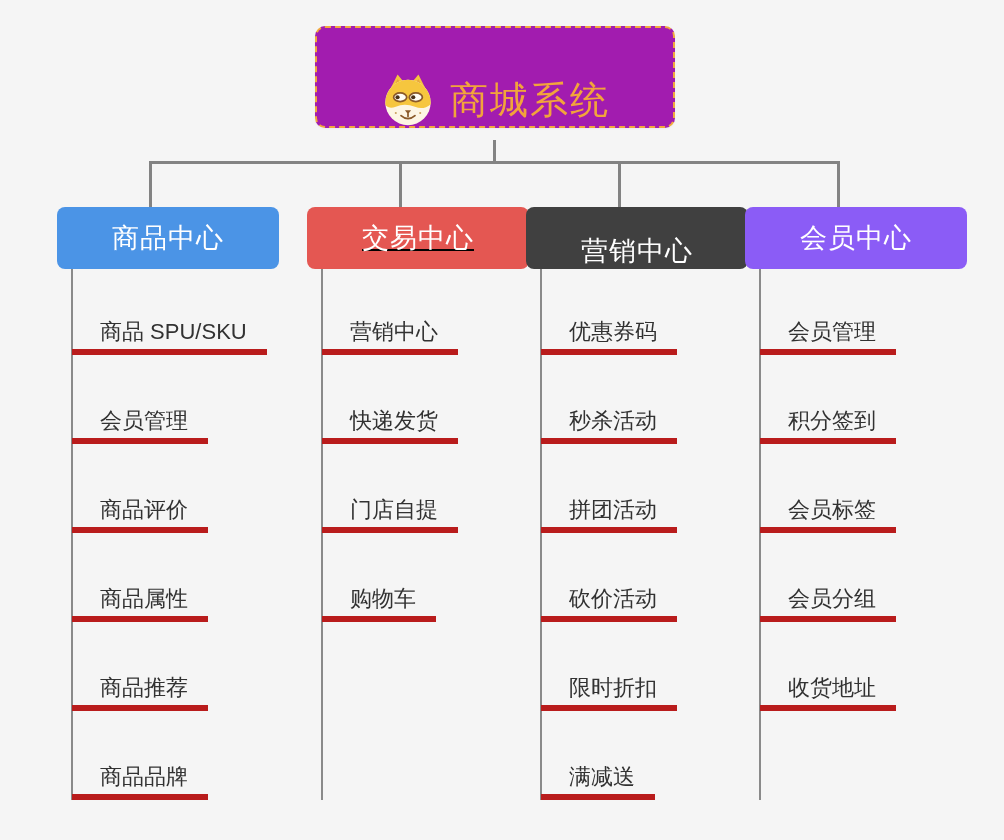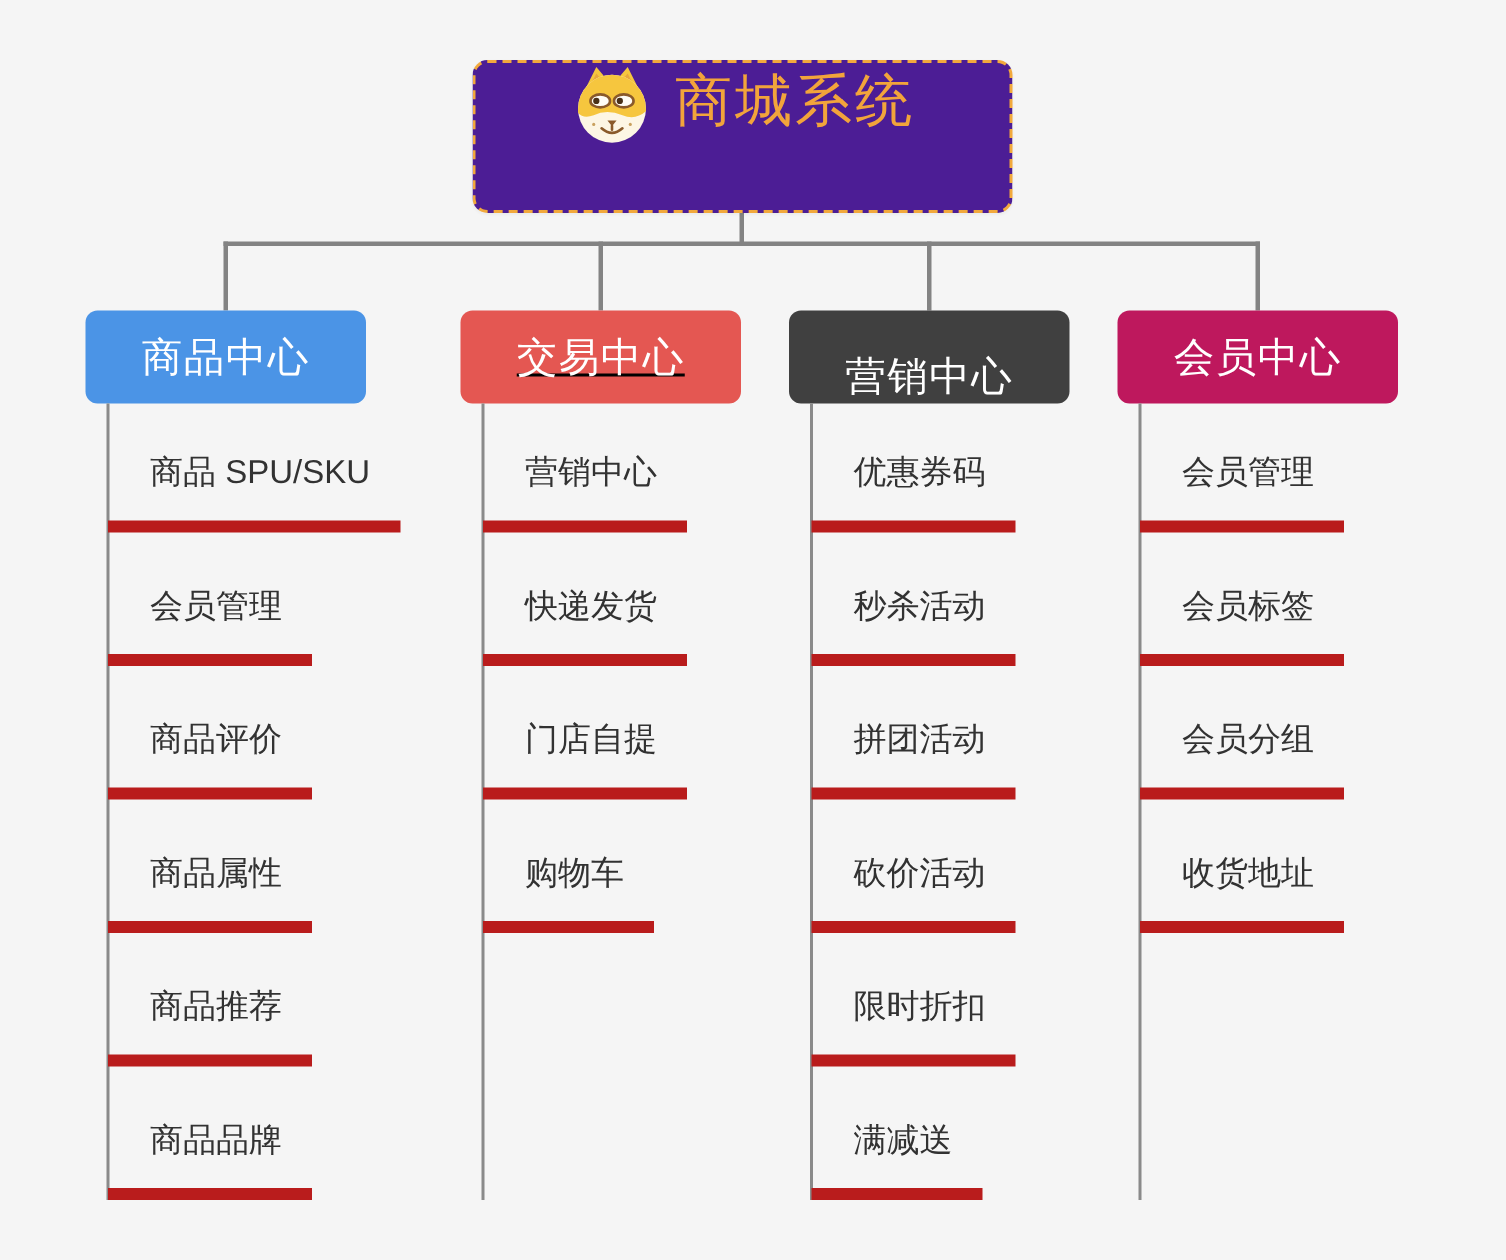--- a/index.html
+++ b/index.html
@@ -6,27 +6,27 @@
   body{font-family:"Liberation Sans","DejaVu Sans",sans-serif;}
   .canvas{
     position:relative;
     width:1004px;height:840px;
     background:#f5f5f5;
     overflow:hidden;
   }
 
   
   .root-node{
-    position:absolute;left:315px;top:40px;
+    position:absolute;left:315px;top:26px;
     width:360px;height:102px;
-    background:#4c1d95;
+    background:#a21caf;
     border:2px dashed #f2a93c;
     border-radius:10px;
     box-sizing:border-box;
-    display:flex;align-items:flex-start;justify-content:center;
+    display:flex;align-items:flex-end;justify-content:center;
     gap:14px;
     box-shadow:0 1px 2px rgba(0,0,0,0.04);
   }
   .root-title{
     font-size:38px;
     letter-spacing:2px;
     color:#f2a43b;
     white-space:nowrap;
   }
   .dog-icon{width:56px;height:54px;flex:0 0 auto;}
@@ -42,21 +42,21 @@
   .conn-drop-3{left:837px;}
 
   
   .column{position:absolute;top:207px;width:245px;}
   .col-0{left:57px;}
   .col-1{left:307px;}
   .col-2{left:526px;}
   .col-3{left:745px;}
 
   .branch-box{
-    width:187px;height:62px;
+    width:222px;height:62px;
     border-radius:8px;
     display:flex;align-items:center;justify-content:center;
     box-sizing:border-box;
     cursor:pointer;
   }
   .branch-label{
     color:#ffffff;
     font-size:27px;
     letter-spacing:1px;
     white-space:nowrap;
@@ -71,22 +71,22 @@
 
   .items{position:absolute;left:0;top:62px;width:100%;}
   .item-row{
     height:89px;
     display:flex;align-items:flex-end;
     padding-left:15px;
   }
   .item-row:first-child{height:86px;}
   .subtopic{
     display:inline-block;
-    border-bottom:8px solid #b91c1c;
-    padding:0 20px 18px 28px;
+    border-bottom:6px solid #b91c1c;
+    padding:0 20px 3px 28px;
     font-size:22px;
     line-height:28px;
     color:#323232;
     white-space:nowrap;
     cursor:pointer;
   }
 </style>
 </head>
 <body>
 
@@ -195,29 +195,32 @@
       <div class="item-row">
           <span class="subtopic">限时折扣</span>
         </div>
       <div class="item-row">
           <span class="subtopic">满减送</span>
         </div>
     </div>
   </div>
 
   <div class="column col-3">
-    <div class="branch-box" style="background-color: #be185d;">
+    <div class="branch-box" style="background-color: #8b5cf6;">
       <span class="branch-label">会员中心</span>
     </div>
     <div class="col-line"></div>
     <div class="items">
       <div class="item-row">
           <span class="subtopic">会员管理</span>
         </div>
       <div class="item-row">
+          <span class="subtopic">积分签到</span>
+        </div>
+      <div class="item-row">
           <span class="subtopic">会员标签</span>
         </div>
       <div class="item-row">
           <span class="subtopic">会员分组</span>
         </div>
       <div class="item-row">
           <span class="subtopic">收货地址</span>
         </div>
     </div>
   </div>

